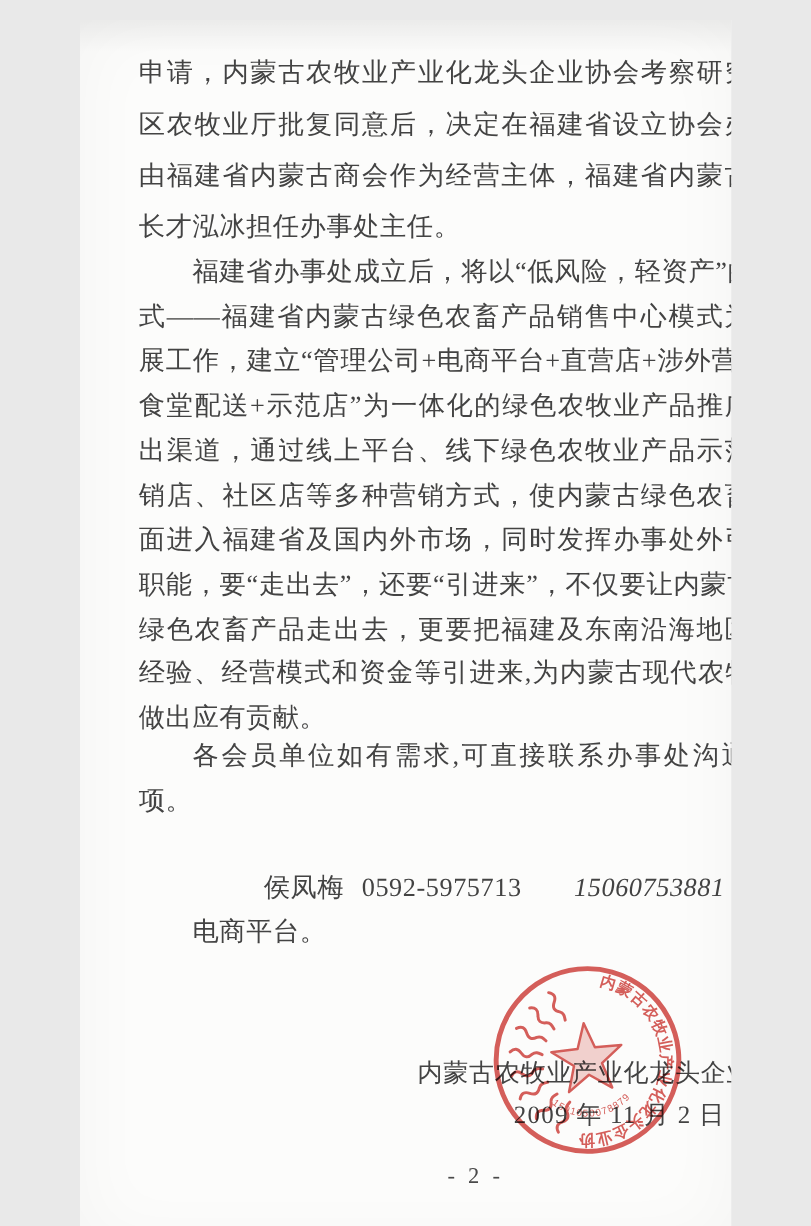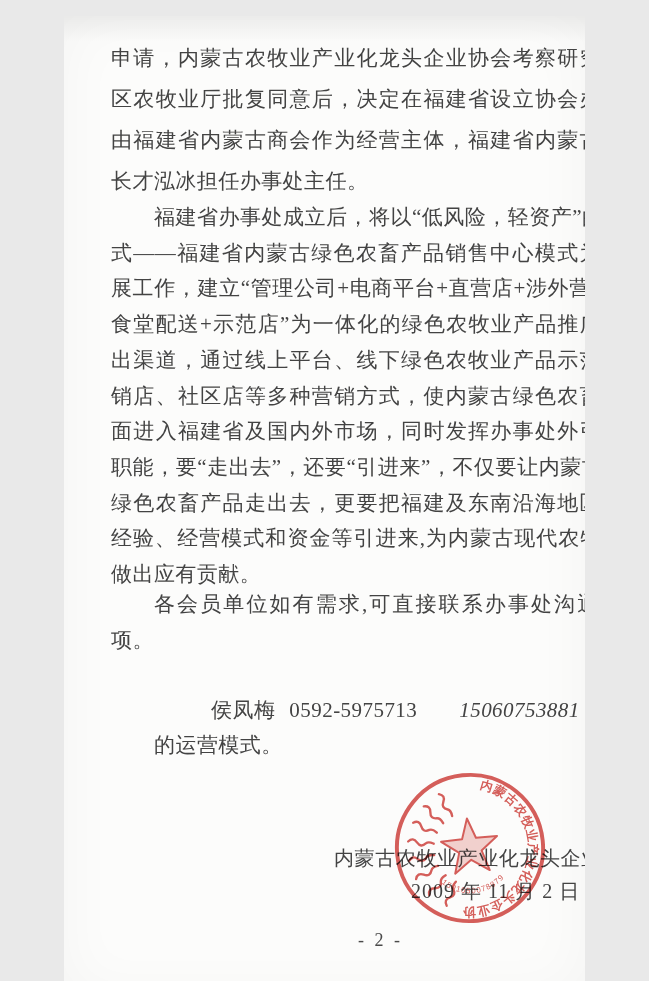--- a/index.html
+++ b/index.html
@@ -74,21 +74,21 @@
 
   <p class="para p1">申请，内蒙古农牧业产业化龙头企业协会考察研究，自治区农牧业厅批复同意后，决定在福建省设立协会办事处，由福建省内蒙古商会作为经营主体，福建省内蒙古商会会长才泓冰担任办事处主任。</p>
 
   <p class="para p2">福建省办事处成立后，将以“低风险，轻资产”的运营模式——福建省内蒙古绿色农畜产品销售中心模式为思路开展工作，建立“管理公司+电商平台+直营店+涉外营销+社区食堂配送+示范店”为一体化的绿色农牧业产品推广拓展输出渠道，通过线上平台、线下绿色农牧业产品示范店、直销店、社区店等多种营销方式，使内蒙古绿色农畜产品全面进入福建省及国内外市场，同时发挥办事处外引内联的职能，要“走出去”，还要“引进来”，不仅要让内蒙古的优质绿色农畜产品走出去，更要把福建及东南沿海地区的先进经验、经营模式和资金等引进来,为内蒙古现代农牧业发展做出应有贡献。</p>
 
   <p class="para p3">各会员单位如有需求,可直接联系办事处沟通相关事项。</p>
 
 
   <p class="single-line contact2"><span>侯凤梅</span><span class="phone">0592-5975713</span><span class="mobile">15060753881</span></p>
 
-  <p class="single-line closing">的运营模式。</p>
+  <p class="single-line closing">电商平台。</p>
 
   <p class="single-line signature">内蒙古农牧业产业化龙头企业协会</p>
 
   <p class="single-line dateline">2009 年 11 月 2 日</p>
 
   <p class="single-line pagenum">- 2 -</p>
 
   <svg class="seal" viewBox="0 0 160 160" aria-hidden="true">
     <circle class="ring" cx="80" cy="80" r="74"></circle>
     <polygon class="star" points="80,50 87.05,70.3 108.5,70.7 91.4,83.7 97.6,104.3 80,92 62.4,104.3 68.6,83.7 51.5,70.7 72.95,70.3"></polygon>

